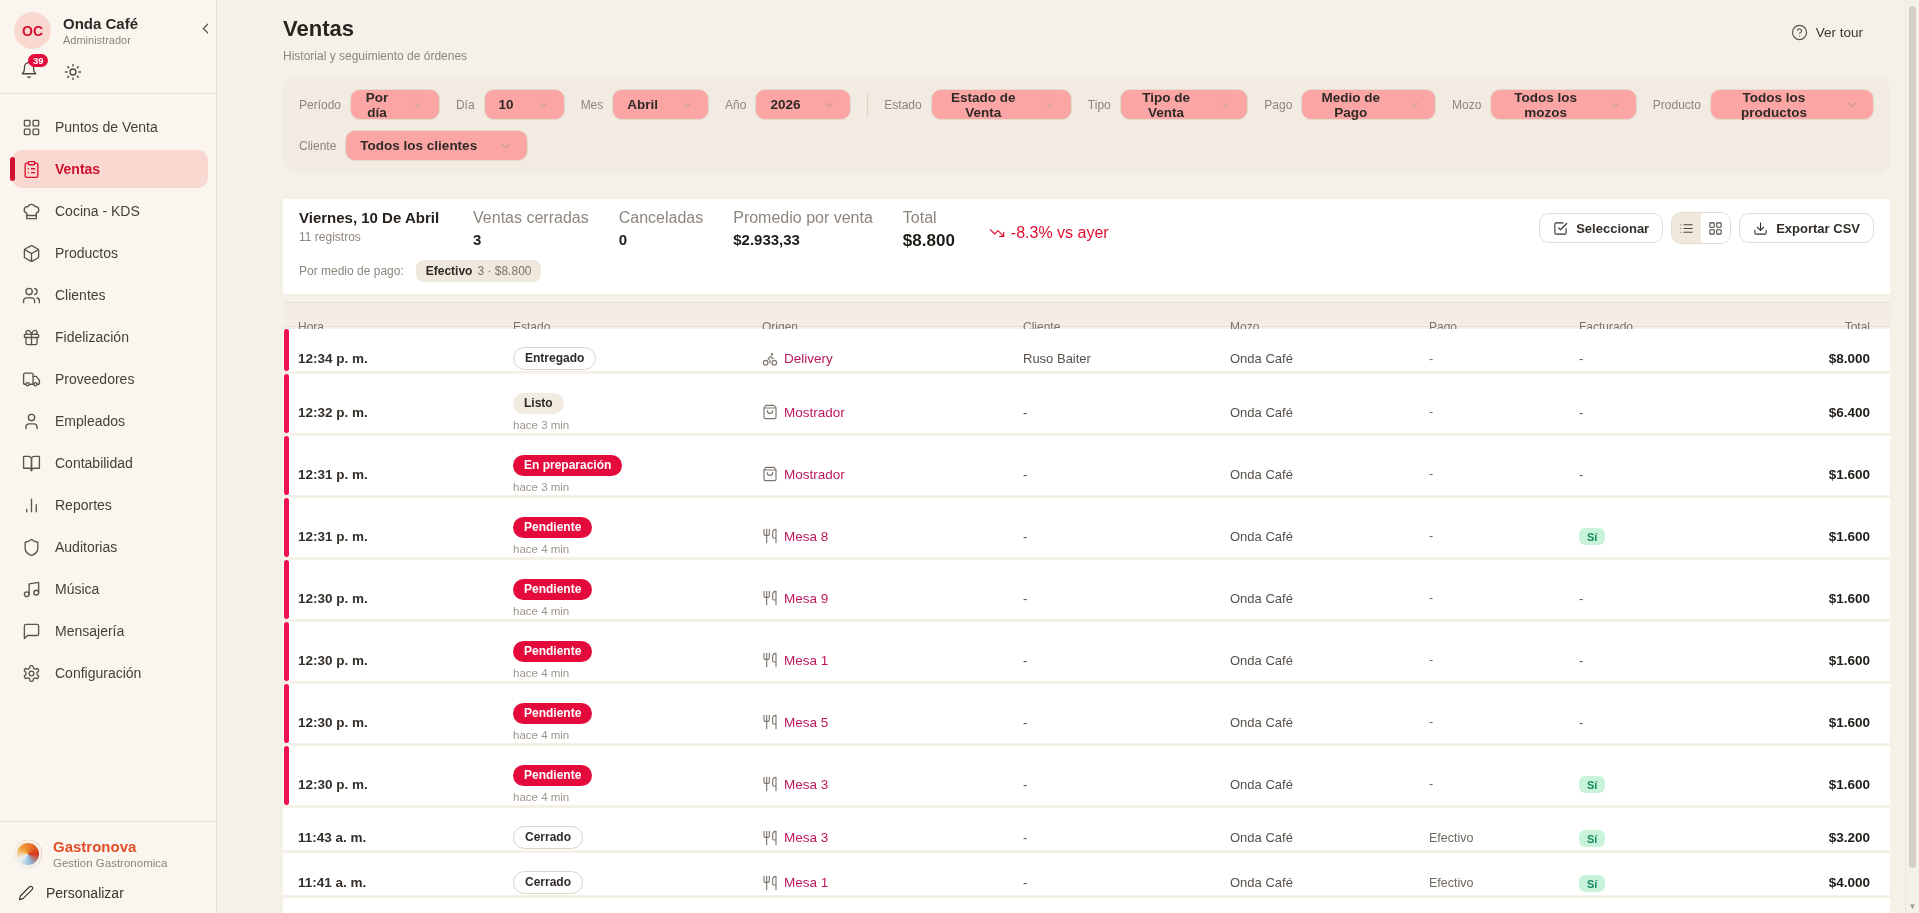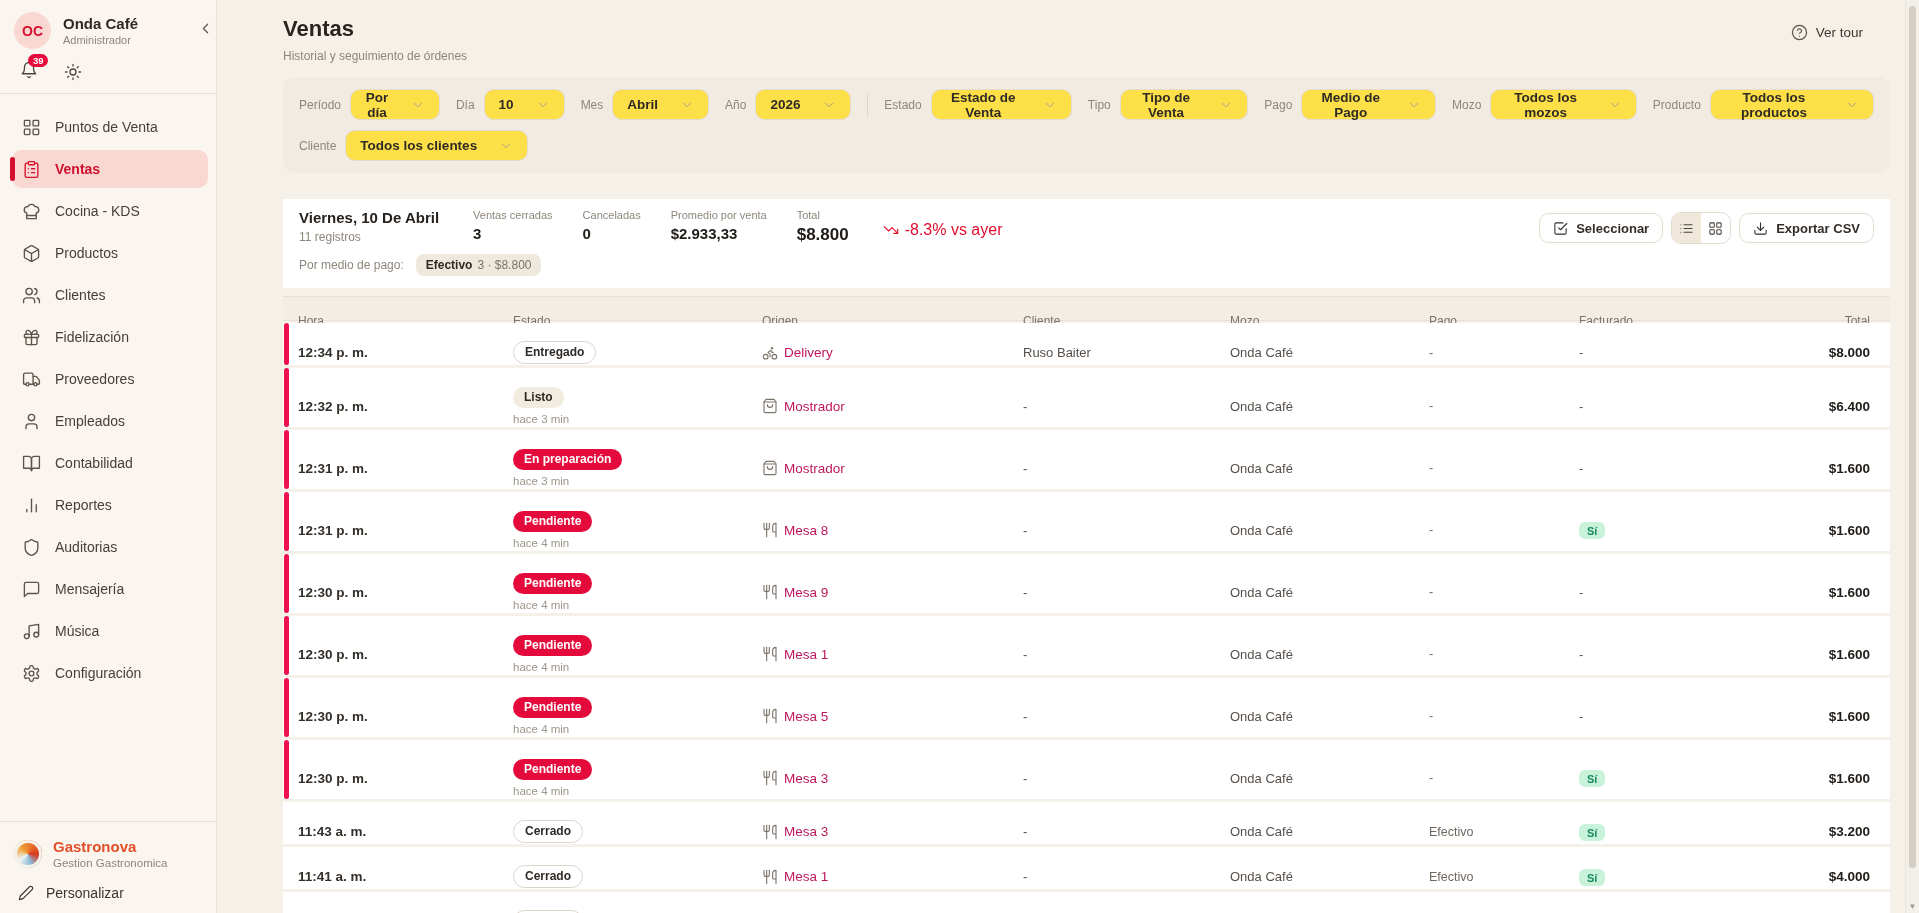--- a/index.html
+++ b/index.html
@@ -48,30 +48,30 @@
   .page-sub{font-size:12px;color:var(--muted);margin-top:7px}
   .tour-btn{position:absolute;top:24px;right:56px;display:flex;align-items:center;gap:8px;font-size:13.5px;color:#3c3631;cursor:pointer}
   .tour-btn .icon{color:#5a544d}
 
   
   .filters-panel{background:var(--panel);border-radius:12px;margin-top:14px;padding:12px 16px}
   .filters-row{display:flex;align-items:center;gap:16px;flex-wrap:nowrap}
   .filters-row + .filters-row{margin-top:10px}
   .filter-group{display:flex;align-items:center;gap:9px}
   .f-label{font-size:12px;color:var(--muted)}
-  .pill{display:inline-flex;align-items:center;justify-content:space-between;gap:22px;min-width:78px;height:31px;padding:0 14px;background:#fde047;border:1px solid #e3dbce;border-radius:10px;font-family:inherit;font-size:13.5px;font-weight:700;color:#2f2a26;cursor:pointer}
+  .pill{display:inline-flex;align-items:center;justify-content:space-between;gap:22px;min-width:78px;height:31px;padding:0 14px;background:#fca5a5;border:1px solid #e3dbce;border-radius:10px;font-family:inherit;font-size:13.5px;font-weight:700;color:#2f2a26;cursor:pointer}
   .pill-chev{color:#a79e92}
   .v-divider{width:1px;height:24px;background:var(--line2)}
 
   
   .summary-card{background:var(--card);border-radius:0;margin-top:26px;padding:10px 16px 12px;position:relative}
   .summary-top{display:flex;align-items:flex-start;gap:34px}
   .sum-date{font-size:15px;font-weight:700;color:#26211d}
   .sum-records{font-size:12px;color:var(--muted);margin-top:4px}
-  .stat-label{font-size:11px;color:var(--muted)}
+  .stat-label{font-size:16px;color:var(--muted)}
   .stat-value{font-size:15px;font-weight:700;color:#201c18;margin-top:4px}
   .stat-value.big{font-size:17px}
   .trend{display:flex;align-items:center;gap:6px;color:#e00e2e;font-size:16px;align-self:center;margin-top:6px}
   .summary-actions{position:absolute;right:16px;top:13px;display:flex;align-items:center;gap:8px}
   .act-btn{display:inline-flex;align-items:center;gap:8px;height:30px;padding:0 13px;background:#fff;border:1px solid #e3dbce;border-radius:10px;font-family:inherit;font-size:13px;font-weight:700;color:#332e29;cursor:pointer}
   .seg{display:flex;border:1px solid #e3dbce;border-radius:10px;overflow:hidden;background:#fff}
   .seg-btn{width:29px;height:30px;display:flex;align-items:center;justify-content:center;color:#4a443e;background:#fff;border:none;cursor:pointer}
   .seg-btn.active{background:#efe8db}
   .payment-row{display:flex;align-items:center;gap:12px;margin-top:9px}
   .pay-label{font-size:12px;color:var(--muted)}
@@ -250,34 +250,34 @@
     <span class="icon nav-ic">
           <svg viewBox="0 0 24 24" width="19" height="19" fill="none" stroke="currentColor" stroke-width="1.7" stroke-linecap="round" stroke-linejoin="round">
             <path d="M20 13c0 5-3.5 7.5-7.66 8.95a1 1 0 0 1-.67-.01C7.5 20.5 4 18 4 13V6a1 1 0 0 1 1-1c2 0 4.5-1.2 6.24-2.72a1.17 1.17 0 0 1 1.52 0C14.51 3.81 17 5 19 5a1 1 0 0 1 1 1z"></path>
           </svg>
         </span>
     <span class="nav-label">Auditorias</span>
   </div>
   <div class="nav-item">
     <span class="icon nav-ic">
           <svg viewBox="0 0 24 24" width="19" height="19" fill="none" stroke="currentColor" stroke-width="1.7" stroke-linecap="round" stroke-linejoin="round">
-            <path d="M21 15a2 2 0 0 1-2 2H7l-4 4V5a2 2 0 0 1 2-2h14a2 2 0 0 1 2 2z"></path>
-          </svg>
-        </span>
-    <span class="nav-label">Mensajería</span>
-  </div>
-  <div class="nav-item">
-    <span class="icon nav-ic">
-          <svg viewBox="0 0 24 24" width="19" height="19" fill="none" stroke="currentColor" stroke-width="1.7" stroke-linecap="round" stroke-linejoin="round">
             <path d="M9 18V5l12-2v13"></path>
             <circle cx="6" cy="18" r="3"></circle>
             <circle cx="18" cy="16" r="3"></circle>
           </svg>
         </span>
     <span class="nav-label">Música</span>
+  </div>
+  <div class="nav-item">
+    <span class="icon nav-ic">
+          <svg viewBox="0 0 24 24" width="19" height="19" fill="none" stroke="currentColor" stroke-width="1.7" stroke-linecap="round" stroke-linejoin="round">
+            <path d="M21 15a2 2 0 0 1-2 2H7l-4 4V5a2 2 0 0 1 2-2h14a2 2 0 0 1 2 2z"></path>
+          </svg>
+        </span>
+    <span class="nav-label">Mensajería</span>
   </div>
   <div class="nav-item">
     <span class="icon nav-ic">
           <svg viewBox="0 0 24 24" width="19" height="19" fill="none" stroke="currentColor" stroke-width="1.7" stroke-linecap="round" stroke-linejoin="round">
             <path d="M12.22 2h-.44a2 2 0 0 0-2 2v.18a2 2 0 0 1-1 1.73l-.43.25a2 2 0 0 1-2 0l-.15-.08a2 2 0 0 0-2.73.73l-.22.38a2 2 0 0 0 .73 2.73l.15.1a2 2 0 0 1 1 1.72v.51a2 2 0 0 1-1 1.74l-.15.09a2 2 0 0 0-.73 2.73l.22.38a2 2 0 0 0 2.73.73l.15-.08a2 2 0 0 1 2 0l.43.25a2 2 0 0 1 1 1.73V20a2 2 0 0 0 2 2h.44a2 2 0 0 0 2-2v-.18a2 2 0 0 1 1-1.73l.43-.25a2 2 0 0 1 2 0l.15.08a2 2 0 0 0 2.73-.73l.22-.39a2 2 0 0 0-.73-2.73l-.15-.08a2 2 0 0 1-1-1.74v-.5a2 2 0 0 1 1-1.74l.15-.09a2 2 0 0 0 .73-2.73l-.22-.38a2 2 0 0 0-2.73-.73l-.15.08a2 2 0 0 1-2 0l-.43-.25a2 2 0 0 1-1-1.73V4a2 2 0 0 0-2-2z"></path>
             <circle cx="12" cy="12" r="3"></circle>
           </svg>
         </span>
     <span class="nav-label">Configuración</span>
   </div>

